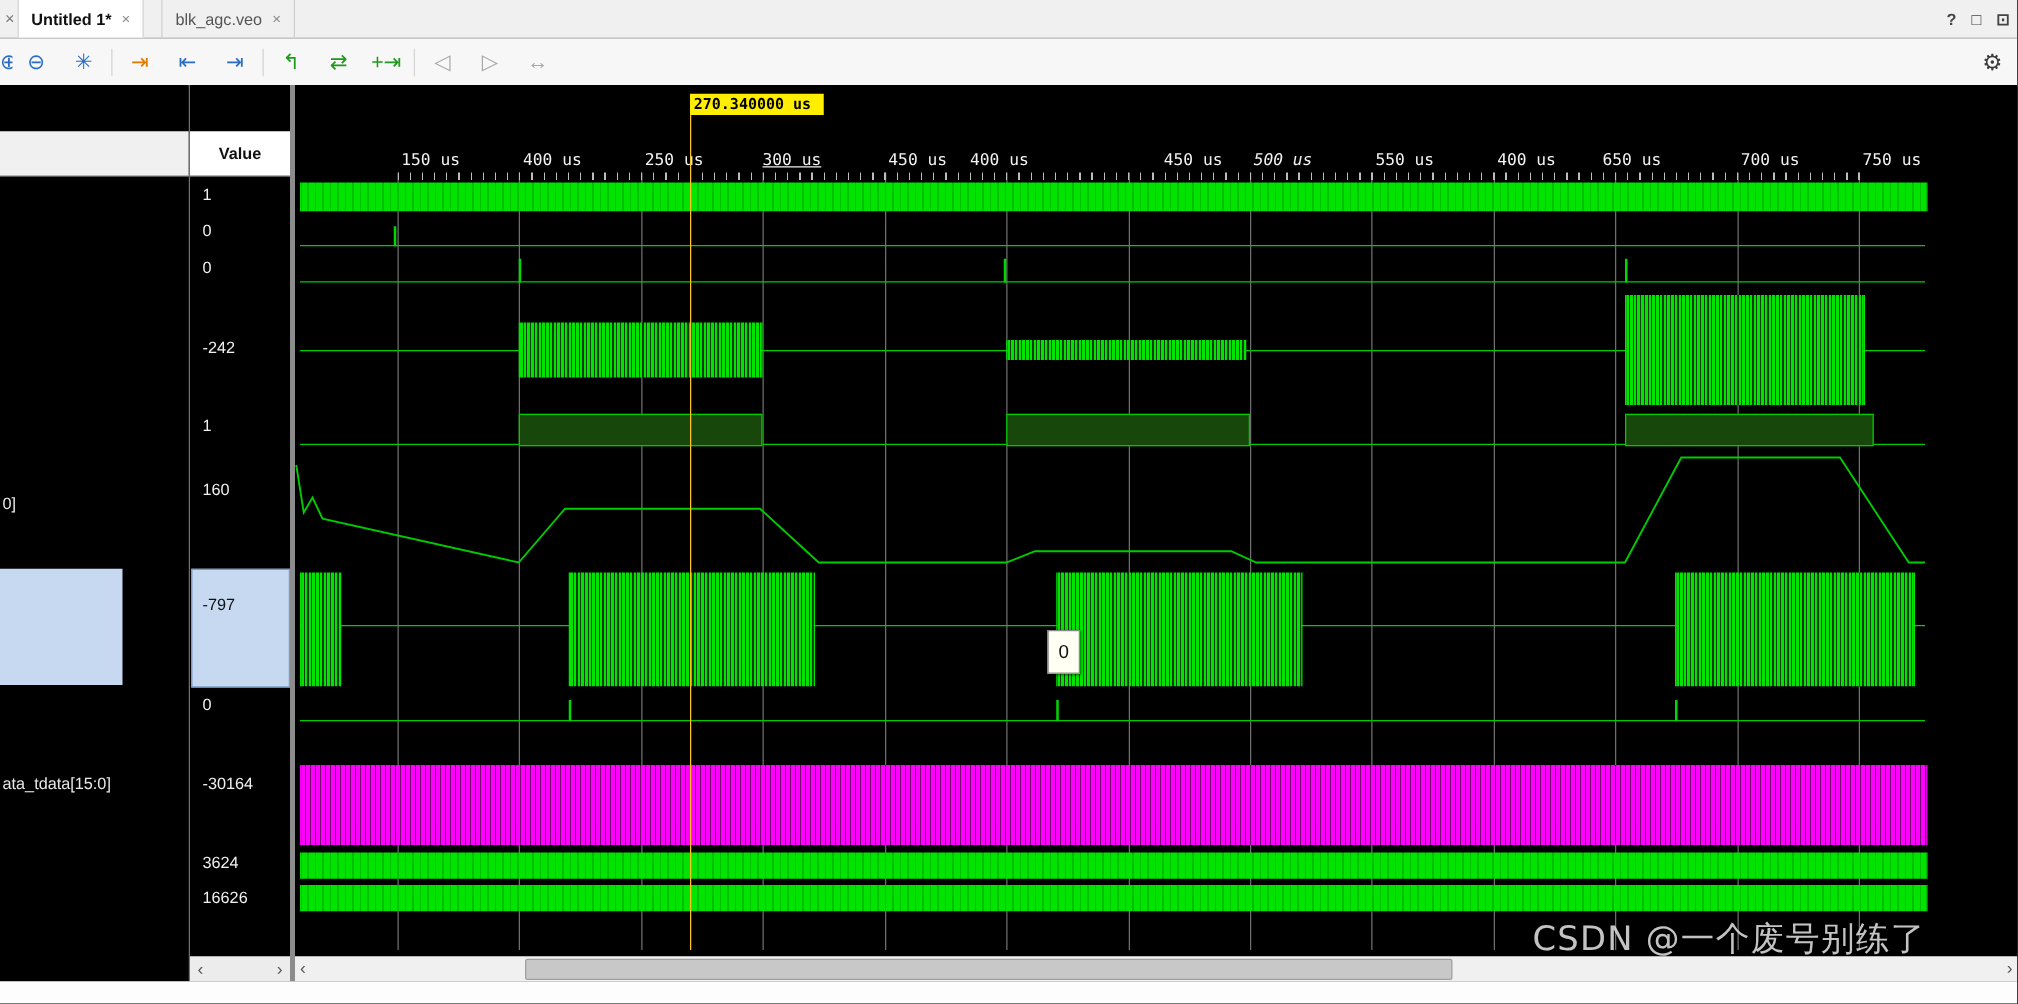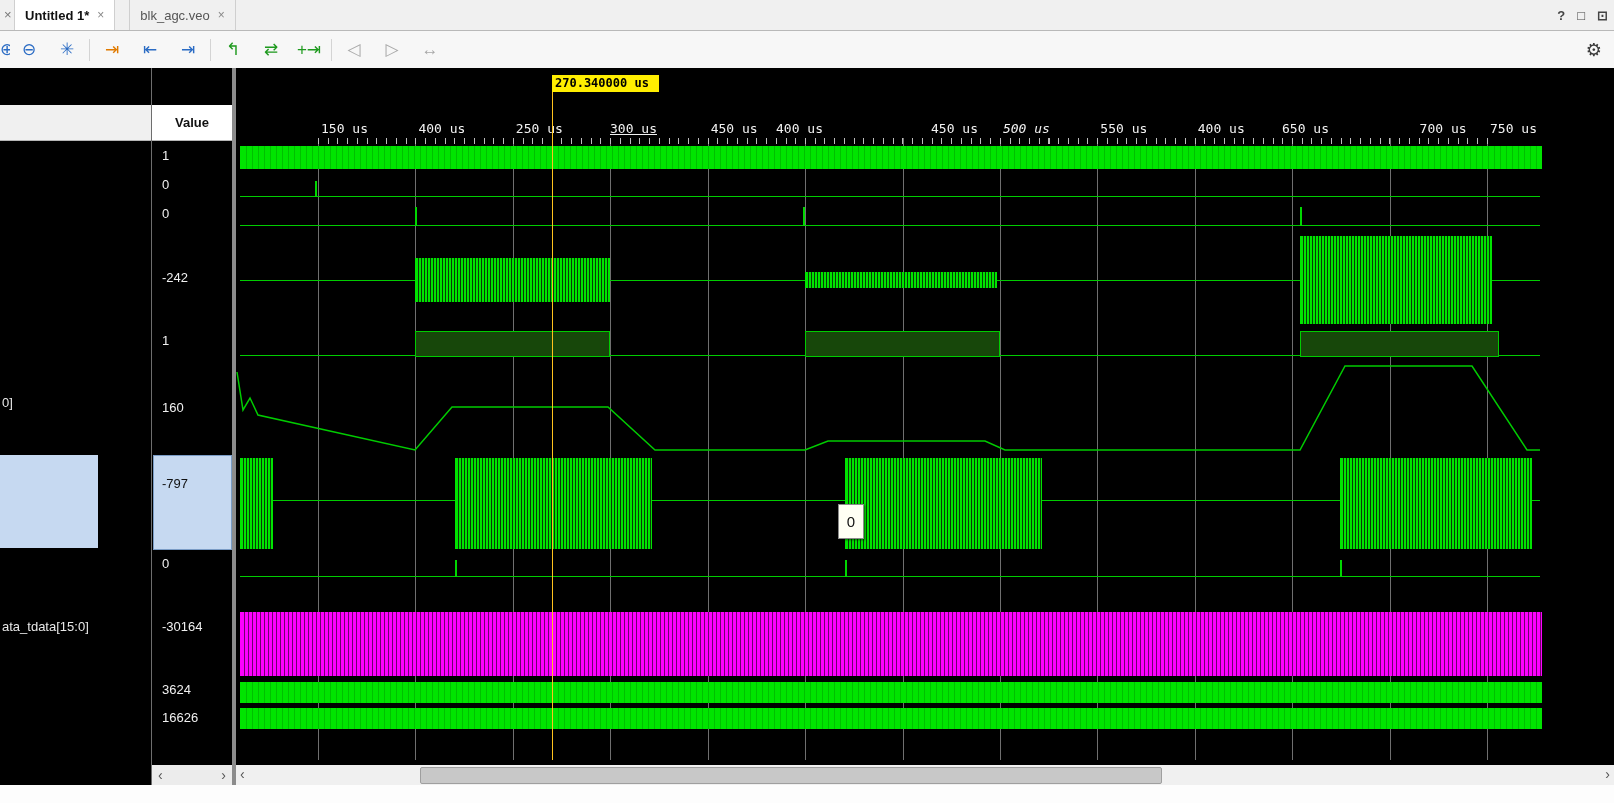--- a/index.html
+++ b/index.html
@@ -130,21 +130,21 @@
   <div class="panel-divider1"></div>
 
   <div class="value-col">
     <div class="value-header">Value</div>
     <div class="val-sel-cell"></div>
     <div class="val" style="top:80px">1</div>
     <div class="val" style="top:109px">0</div>
     <div class="val" style="top:138px">0</div>
     <div class="val" style="top:202px">-242</div>
     <div class="val" style="top:265px">1</div>
-    <div class="val" style="top:332px">160</div>
+    <div class="val" style="top:316px">160</div>
     <div class="val sel" style="top:408px">-797</div>
     <div class="val" style="top:488px">0</div>
     <div class="val" style="top:551px">-30164</div>
     <div class="val" style="top:614px">3624</div>
     <div class="val" style="top:642px">16626</div>
   </div>
   <div class="panel-divider2"></div>
 
   <div class="wave-area">
     <div id="grid">
@@ -164,21 +164,21 @@
         <div class="tick-label" style="left: 695px;">450 us</div>
         <div class="gridline" style="left: 763.94px;"></div>
         <div class="tick-label" style="left: 766.94px; font-style: italic;">500 us</div>
         <div class="gridline" style="left: 861.36px;"></div>
         <div class="tick-label" style="left: 864.36px;">550 us</div>
         <div class="gridline" style="left: 958.78px;"></div>
         <div class="tick-label" style="left: 961.78px;">400 us</div>
         <div class="gridline" style="left: 1056.2px;"></div>
         <div class="tick-label" style="left: 1046px;">650 us</div>
         <div class="gridline" style="left: 1153.62px;"></div>
-        <div class="tick-label" style="left: 1156.62px; margin-left: 27px;">700 us</div>
+        <div class="tick-label" style="left: 1156.62px;">700 us</div>
         <div class="gridline" style="left: 1251.04px;"></div>
         <div class="tick-label" style="left: 1254.04px;">750 us</div>
       </div>
     <div class="ruler"></div>
 
     <div class="solidbar" style="left:4px;top:78px;width:1300px;height:23px"></div>
 
     <div class="wline" style="left:4px;top:128px;width:1300px"></div>
     <div class="pulse" style="left:79px;top:113px;height:16px"></div>
 
@@ -226,13 +226,14 @@
     <span class="scroll-arrow">‹</span>
     <span class="scroll-arrow">›</span>
   </div>
   <div class="wave-scrollbar">
     <span class="scroll-arrow arrow-l">‹</span>
     <div class="scroll-thumb"></div>
     <span class="scroll-arrow arrow-r">›</span>
   </div>
   <div class="bottom-strip"></div>
 
+  <div class="watermark">CSDN @一个废号别练了</div>
 </div>
 
 </body></html>

